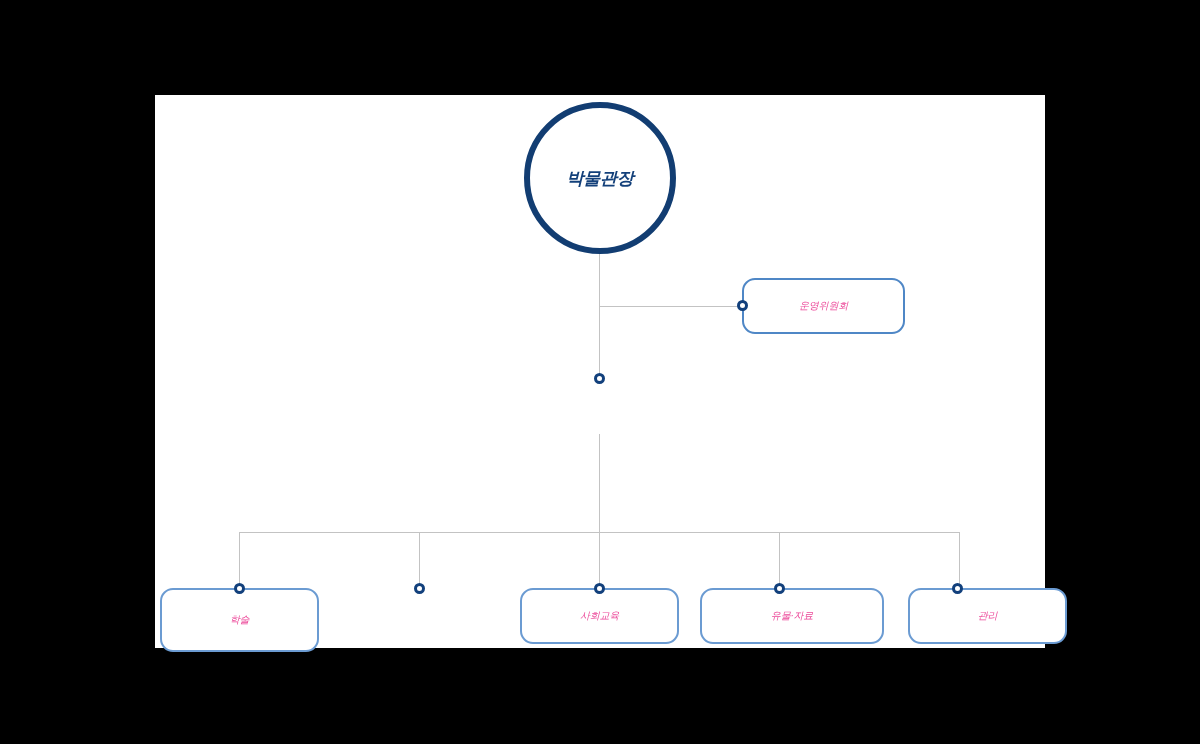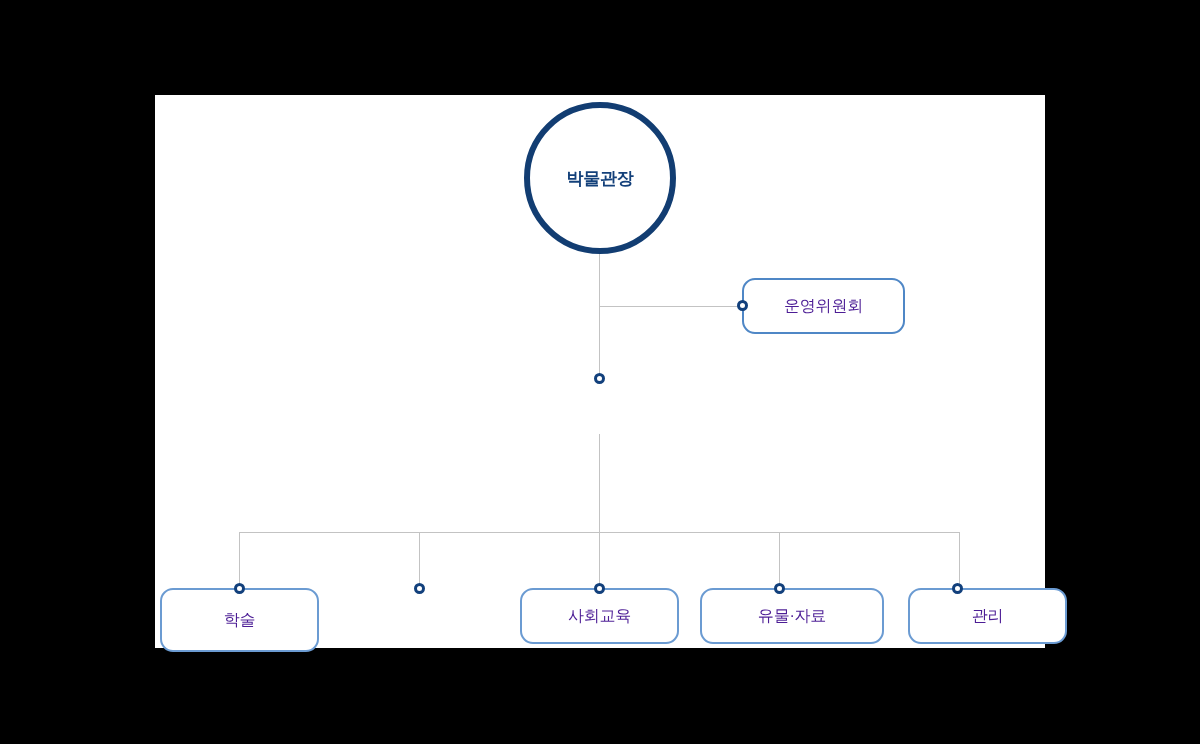--- a/index.html
+++ b/index.html
@@ -33,21 +33,21 @@
 
   
   #nodes-layer {
     position: absolute;
     left: 0;
     top: 0;
     width: 1200px;
     height: 744px;
     pointer-events: none;
   }
-  #nodes-layer > * { pointer-events: auto; }
+  #nodes-layer > * { pointer-events: auto; font-style: italic; }
 
   
   .conn {
     position: absolute;
     background: #c3c3c3;
   }
   .conn.v { width: 1px; }
   .conn.h { height: 1px; }
 
   
@@ -74,22 +74,22 @@
     position: absolute;
     box-sizing: border-box;
     border: 2.5px solid #6b9bd2;
     border-radius: 13px;
     background: #ffffff;
     display: flex;
     align-items: center;
     justify-content: center;
   }
   .node-box .label {
-    color: #4c1d95;
-    font-size: 16px;
+    color: #ec4899;
+    font-size: 10px;
     letter-spacing: -0.2px;
     white-space: nowrap;
   }
   .node-box.emphasis {
     border-color: #4f87c6;
   }
 
   
   .dot {
     position: absolute;

